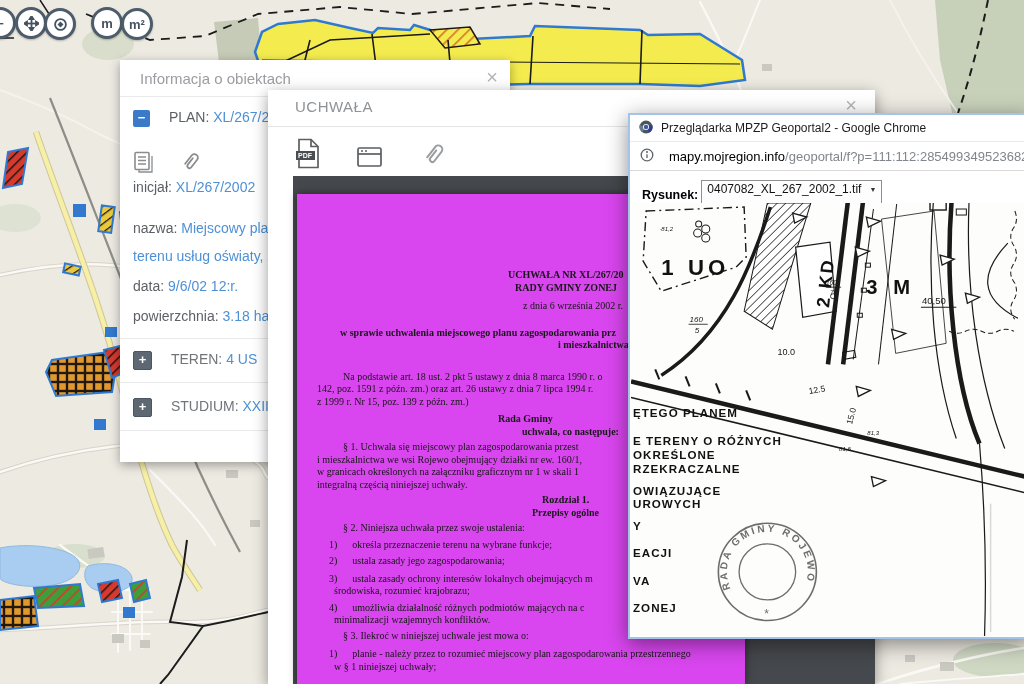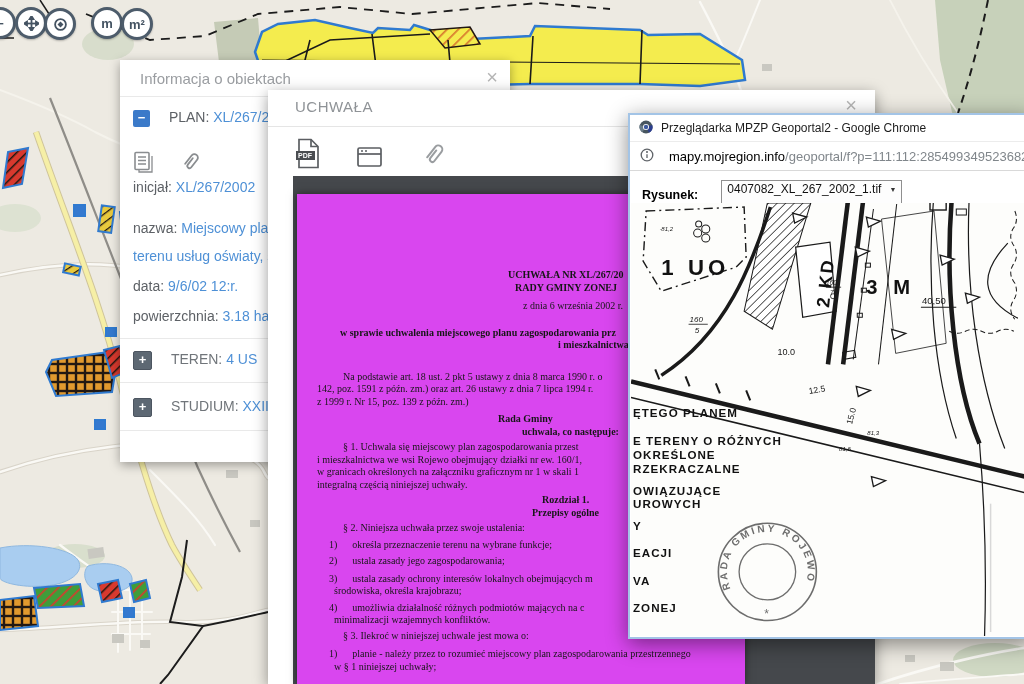--- a/index.html
+++ b/index.html
@@ -46,21 +46,21 @@
   
   .chrome{position:absolute;left:628px;top:113px;width:400px;height:522px;background:#fff;
     border:2px solid #a3c4e6;z-index:30;box-shadow:0 5px 20px rgba(0,0,0,.45)}
   .c-title{height:26px;display:flex;align-items:center;padding-left:9px;border-bottom:1px solid #ececec}
   .c-title span{font-size:12px;color:#1d1d1d;margin-left:8px}
   .c-url{height:28px;display:flex;align-items:center;padding-left:10px;border-bottom:1px solid #d9d9d9;
     font-size:13px;white-space:nowrap;overflow:hidden}
   .c-url .host{color:#000000;margin-left:15px}
   .c-url .path{color:#80868b}
   .c-rys{padding:9px 0 0 12px;font-size:12.5px;color:#000;display:flex;align-items:center}
-  .c-rys .lab{font-weight:bold;margin-right:23px}
+  .c-rys .lab{font-weight:bold;margin-right:3px}
   .select{border:1px solid #8f8f8f;background:#fdfdfd;padding:1px 5px 13px 5px;font-size:12px;color:#111;
     display:inline-flex;align-items:center;cursor:pointer}
   .select .arr{font-size:7px;margin-left:8px;color:#333}
   .plan-map{position:absolute;left:1px;right:1px;top:88px;bottom:1px;background:#fdfdfc;overflow:hidden}
 </style>
 </head>
 <body>
 
 <svg class="map-svg" width="1024" height="684" viewBox="0 0 1024 684">
   <defs>
@@ -317,21 +317,21 @@
         <p class="i26 g3">§ 1. Uchwala się miejscowy plan zagospodarowania przest</p>
         <p>i mieszkalnictwa we wsi Rojewo obejmujący działki nr ew. 160/1,</p>
         <p>w granicach określonych na załączniku graficznym nr 1 w skali 1</p>
         <p>integralną częścią niniejszej uchwały.</p>
         <p class="b i225 g3">Rozdział 1.</p>
         <p class="b i215">Przepisy ogólne</p>
         <p class="i26 g3">§ 2. Niniejsza uchwała przez swoje ustalenia:</p>
         <p class="i12 g4">1)&nbsp;&nbsp;&nbsp;&nbsp;&nbsp;&nbsp;określa przeznaczenie terenu na wybrane funkcje;</p>
         <p class="i12 g4">2)&nbsp;&nbsp;&nbsp;&nbsp;&nbsp;&nbsp;ustala zasady jego zagospodarowania;</p>
         <p class="i12 g5">3)&nbsp;&nbsp;&nbsp;&nbsp;&nbsp;&nbsp;ustala zasady ochrony interesów lokalnych obejmujących m</p>
-        <p class="i17">środowiska, określa krajobrazu;</p>
+        <p class="i17">środowiska, rozumieć krajobrazu;</p>
         <p class="i12 g4">4)&nbsp;&nbsp;&nbsp;&nbsp;&nbsp;&nbsp;umożliwia działalność różnych podmiotów mających na c</p>
         <p class="i17">minimalizacji wzajemnych konfliktów.</p>
         <p class="i26 g3">§ 3. Ilekroć w niniejszej uchwale jest mowa o:</p>
         <p class="i12 g6">1)&nbsp;&nbsp;&nbsp;&nbsp;&nbsp;&nbsp;planie - należy przez to rozumieć miejscowy plan zagospodarowania przestrzennego</p>
         <p class="i17">w § 1 niniejszej uchwały;</p>
       </div>
     </div>
   </div>
 </div>
 

